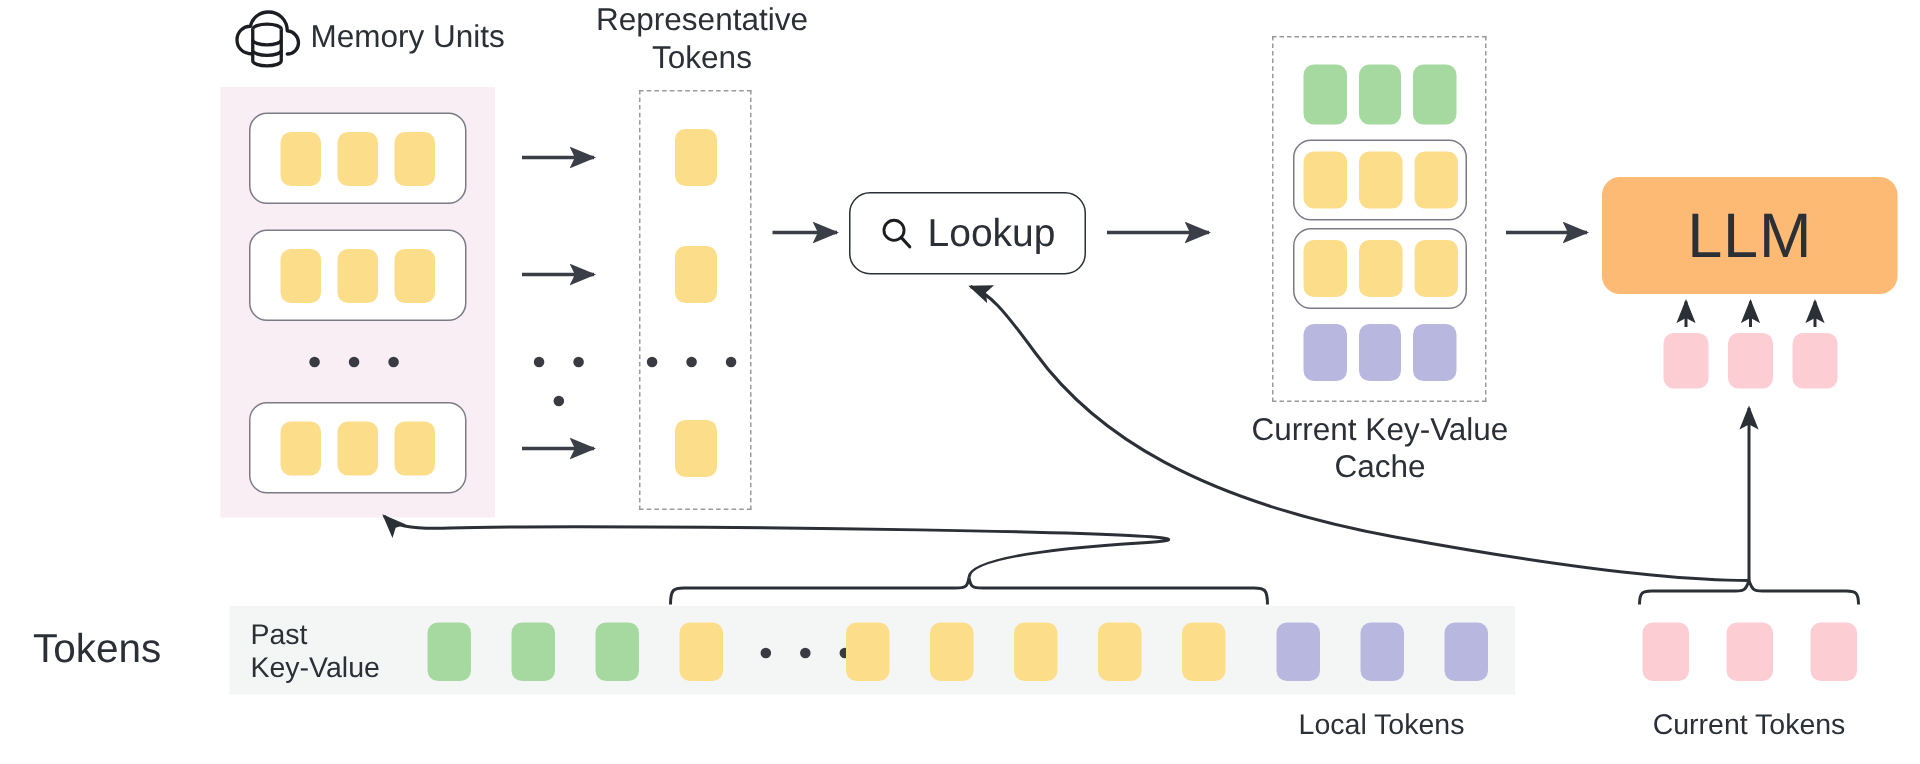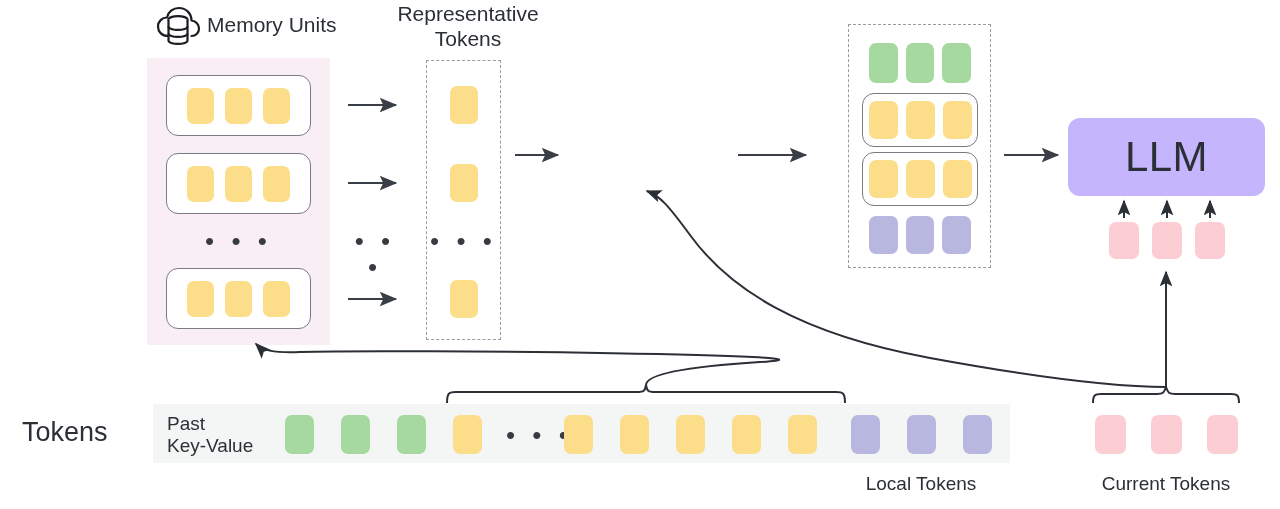--- a/index.html
+++ b/index.html
@@ -47,21 +47,21 @@
   .tok-r{ background:#fccdd2; }
 
   .dashbox{
     box-sizing:border-box;
     border:1.7px dashed #9a9a9a;
     background:transparent;
   }
 
   #llm-box{
     left:1068px; top:118px; width:197px; height:78px;
-    background:#c4b5fd; border-radius:12px;
+    background:#fdba74; border-radius:12px;
     display:flex;align-items:center;justify-content:center;
   }
   #llm-label{ font-size:42px; color:#2b2f36; letter-spacing:0.5px; }
 
   #lookup-box{
     left:566px; top:128px; width:158px; height:55px;
     box-sizing:border-box;
     border:1.8px solid #2b2f36;
     border-radius:14px;
     background:#ffffff;
@@ -88,20 +88,22 @@
       <path d="M13.5 14.5 L13.5 35.5 C13.5 37.4 17.7 38.9 23 38.9 C28.3 38.9 32.5 37.4 32.5 35.5 L32.5 14.5" fill="#ffffff" stroke="#1b1d22" stroke-width="2.2" stroke-linejoin="round"></path>
       <path d="M13.5 21.5 C13.5 23.4 17.7 24.9 23 24.9 C28.3 24.9 32.5 23.4 32.5 21.5" fill="none" stroke="#1b1d22" stroke-width="2.2"></path>
       <path d="M13.5 28.5 C13.5 30.4 17.7 31.9 23 31.9 C28.3 31.9 32.5 30.4 32.5 28.5" fill="none" stroke="#1b1d22" stroke-width="2.2"></path>
     </svg>
   </div>
   <div class="abs lbl lbl-mid" style="left:207px;top:13px;">Memory Units</div>
 
   <div class="abs lbl lbl-mid center" style="left:378px;top:2px;width:180px;">Representative
 Tokens</div>
 
+  <div class="abs lbl lbl-mid center" style="left:825px;top:275px;width:190px;">Current Key-Value
+Cache</div>
 
   <div class="abs" id="context-panel"></div>
 
   <div class="abs mem-unit" style="left:166px;top:75px;width:145px;height:61px;">
     <div class="tok tok-y" style="width:27px;height:36px;"></div>
     <div class="tok tok-y" style="width:27px;height:36px;"></div>
     <div class="tok tok-y" style="width:27px;height:36px;"></div>
   </div>
 
   <div class="abs mem-unit" style="left:166px;top:153px;width:145px;height:61px;">
@@ -118,20 +120,29 @@
     <div class="tok tok-y" style="width:27px;height:36px;"></div>
   </div>
 
   <div class="abs dashbox" style="left:426px;top:60px;width:75px;height:280px;"></div>
   <div class="abs tok tok-y" style="left:450px;top:86px;width:28px;height:38px;"></div>
   <div class="abs tok tok-y" style="left:450px;top:164px;width:28px;height:38px;"></div>
   <div class="abs dots center" style="left:426px;top:228px;width:75px;">• • •</div>
   <div class="abs dots center" style="left:346px;top:228px;width:58px;">• • •</div>
   <div class="abs tok tok-y" style="left:450px;top:280px;width:28px;height:38px;"></div>
 
+  <div class="abs" id="lookup-box">
+    <span style="display:inline-block;width:24px;height:24px;">
+      <svg width="24" height="24" viewBox="0 0 24 24">
+        <circle cx="10" cy="9.5" r="6.7" fill="none" stroke="#1b1d22" stroke-width="1.9"></circle>
+        <line x1="14.9" y1="14.4" x2="20.5" y2="20.5" stroke="#1b1d22" stroke-width="2.1" stroke-linecap="round"></line>
+      </svg>
+    </span>
+    <span id="lookup-label">Lookup</span>
+  </div>
 
   <div class="abs dashbox" style="left:848px;top:24px;width:143px;height:244px;"></div>
 
   <div class="abs" style="left:869px;top:43px;width:102px;height:40px;display:flex;gap:8px;">
     <div class="tok tok-g" style="width:29px;height:40px;"></div>
     <div class="tok tok-g" style="width:29px;height:40px;"></div>
     <div class="tok tok-g" style="width:29px;height:40px;"></div>
   </div>
 
   <div class="abs mem-unit" style="left:862px;top:93px;width:116px;height:54px;gap:8px;">

